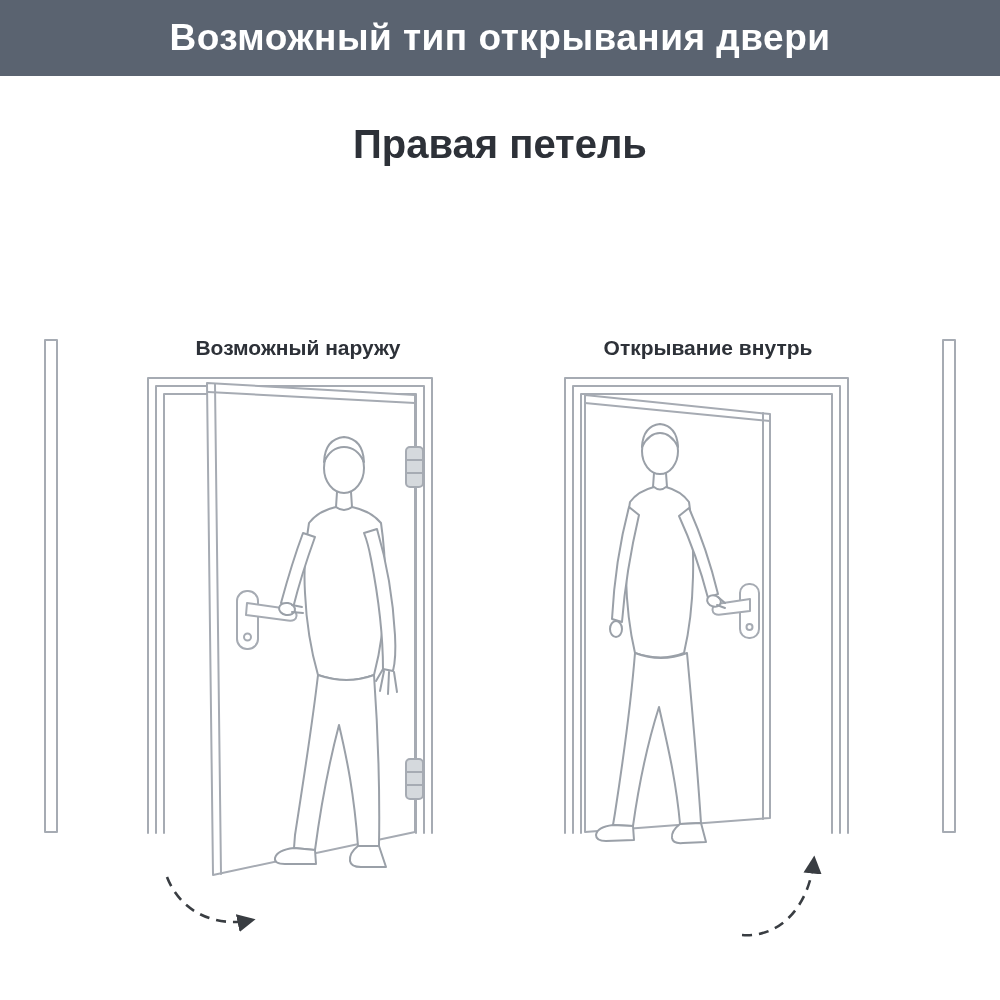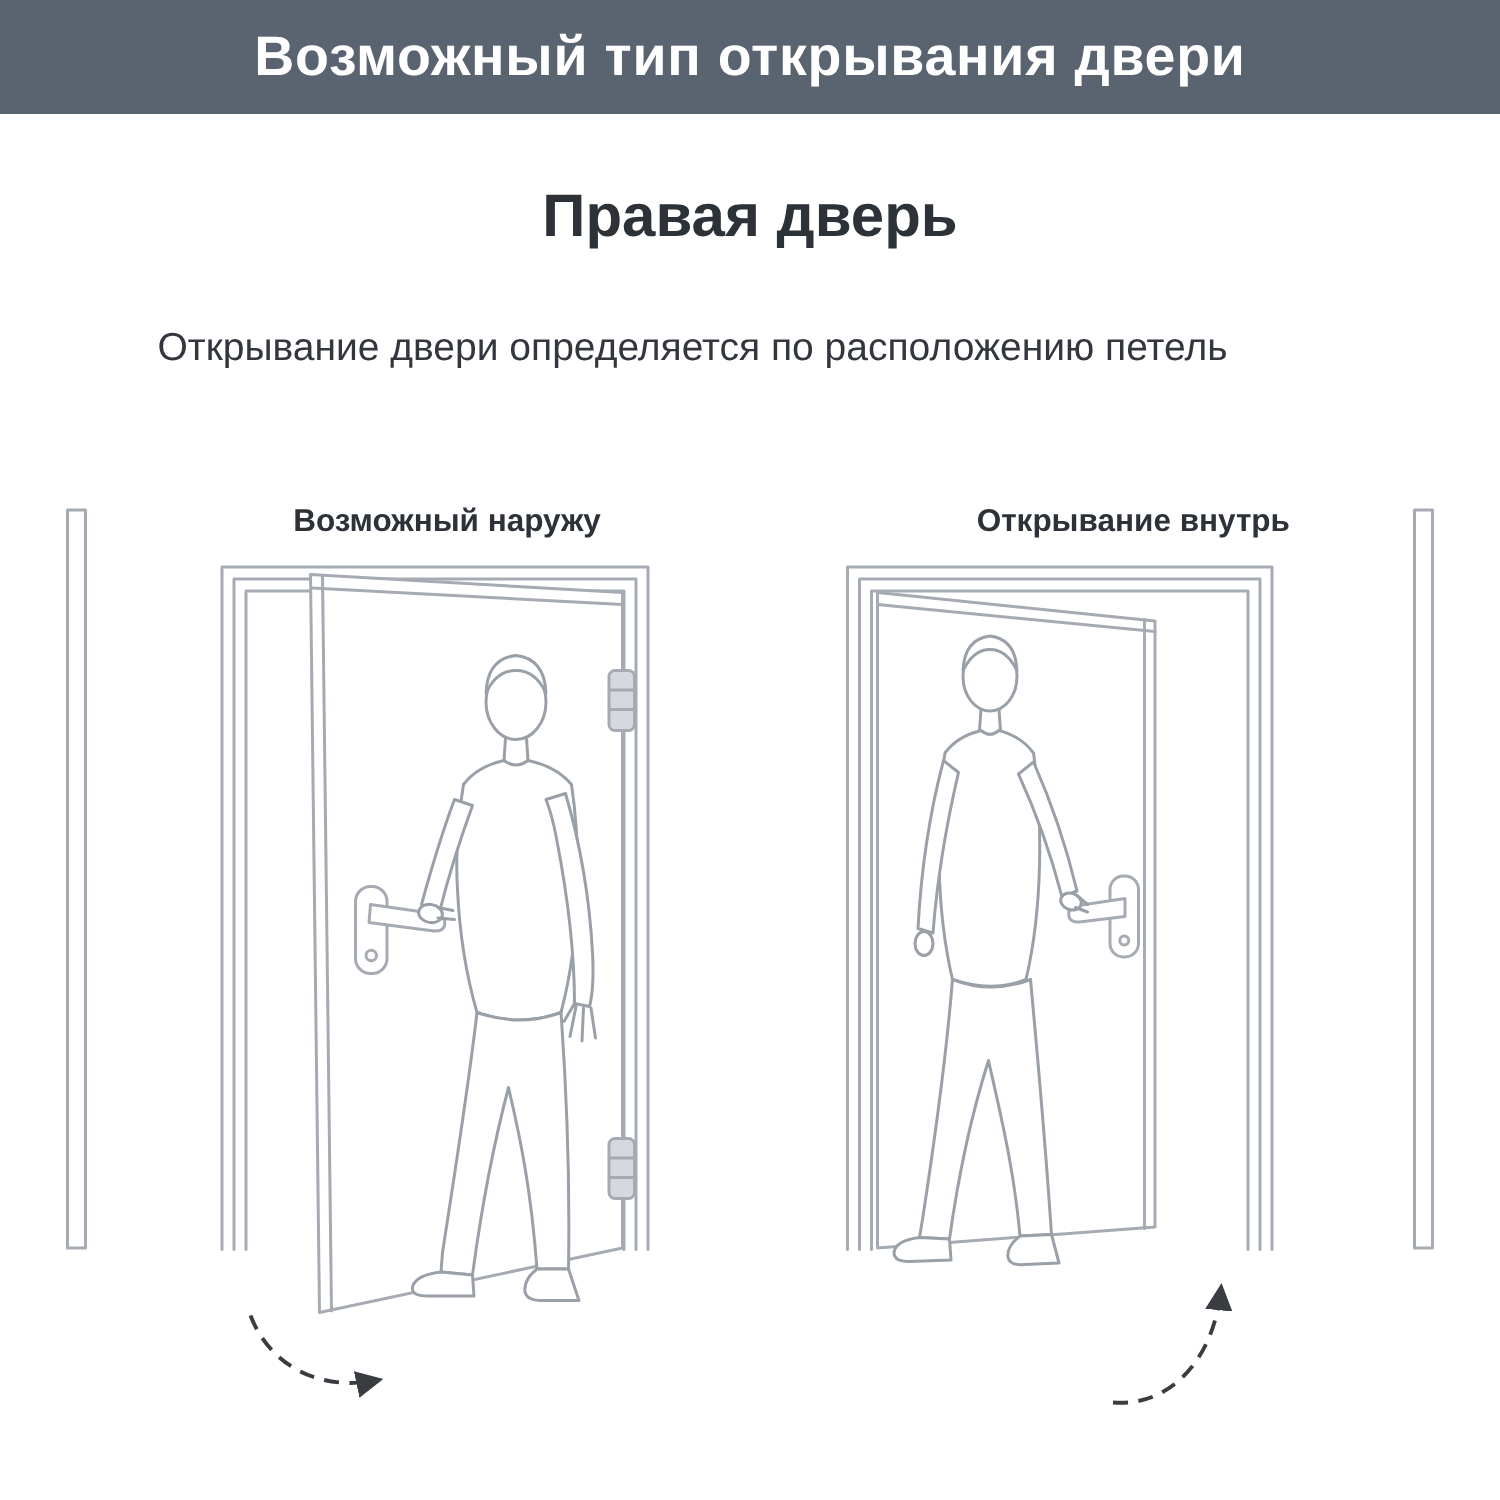--- a/index.html
+++ b/index.html
@@ -20,38 +20,37 @@
   }
   .description{
     position:absolute;top:214px;left:105px;width:840px;
     font-size:26px;line-height:1.38;color:#33373d;
   }
   .panel-label{
     position:absolute;top:336px;width:360px;text-align:center;
     font-size:21px;font-weight:bold;color:#2d3138;
   }
   .label-left{left:118px;}
-  .label-right{left:500px;text-align:right;}
+  .label-right{left:528px;}
   .illus{position:absolute;top:335px;width:440px;height:620px;}
   .illus-left{left:40px;}
   .illus-right{left:520px;}
 </style>
 </head>
 <body>
 
 <div class="page">
 
   <header class="banner">
     <h1 class="banner-title">Возможный тип открывания двери</h1>
   </header>
 
-  <h2 class="section-title">Правая дверь</h2>
+  <h2 class="section-title">Правая петель</h2>
 
   <div class="description">
-    <div>Открывание двери определяется по расположению петель</div>
   </div>
 
   <div class="panel-label label-left">Возможный наружу</div>
   <div class="panel-label label-right">Открывание внутрь</div>
 
   <svg class="illus illus-left" viewBox="0 0 440 620">
     <defs>
       <marker id="arrowA" viewBox="0 0 10 10" refX="8" refY="5" markerWidth="7" markerHeight="7" orient="auto">
         <path d="M0,0 L10,5 L0,10 Z" fill="#393d42"></path>
       </marker>

